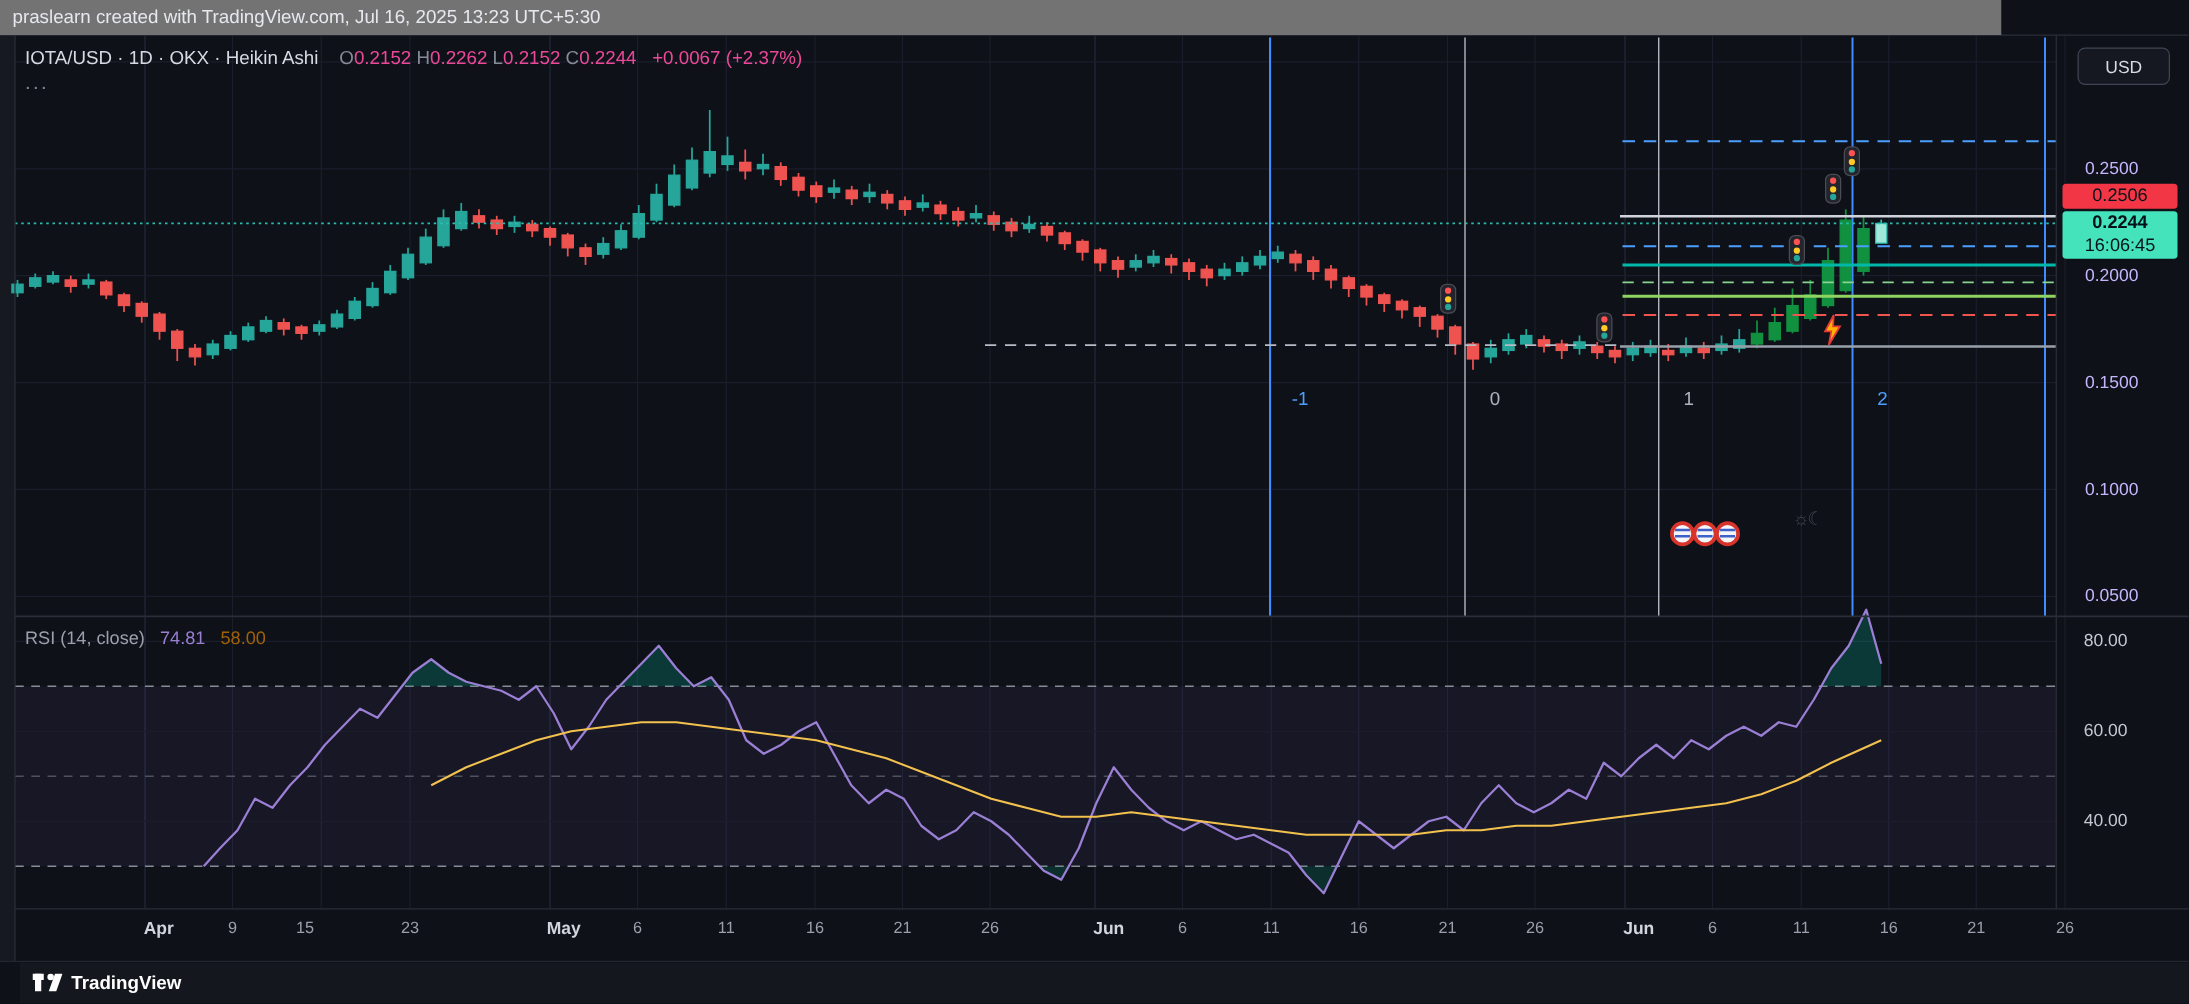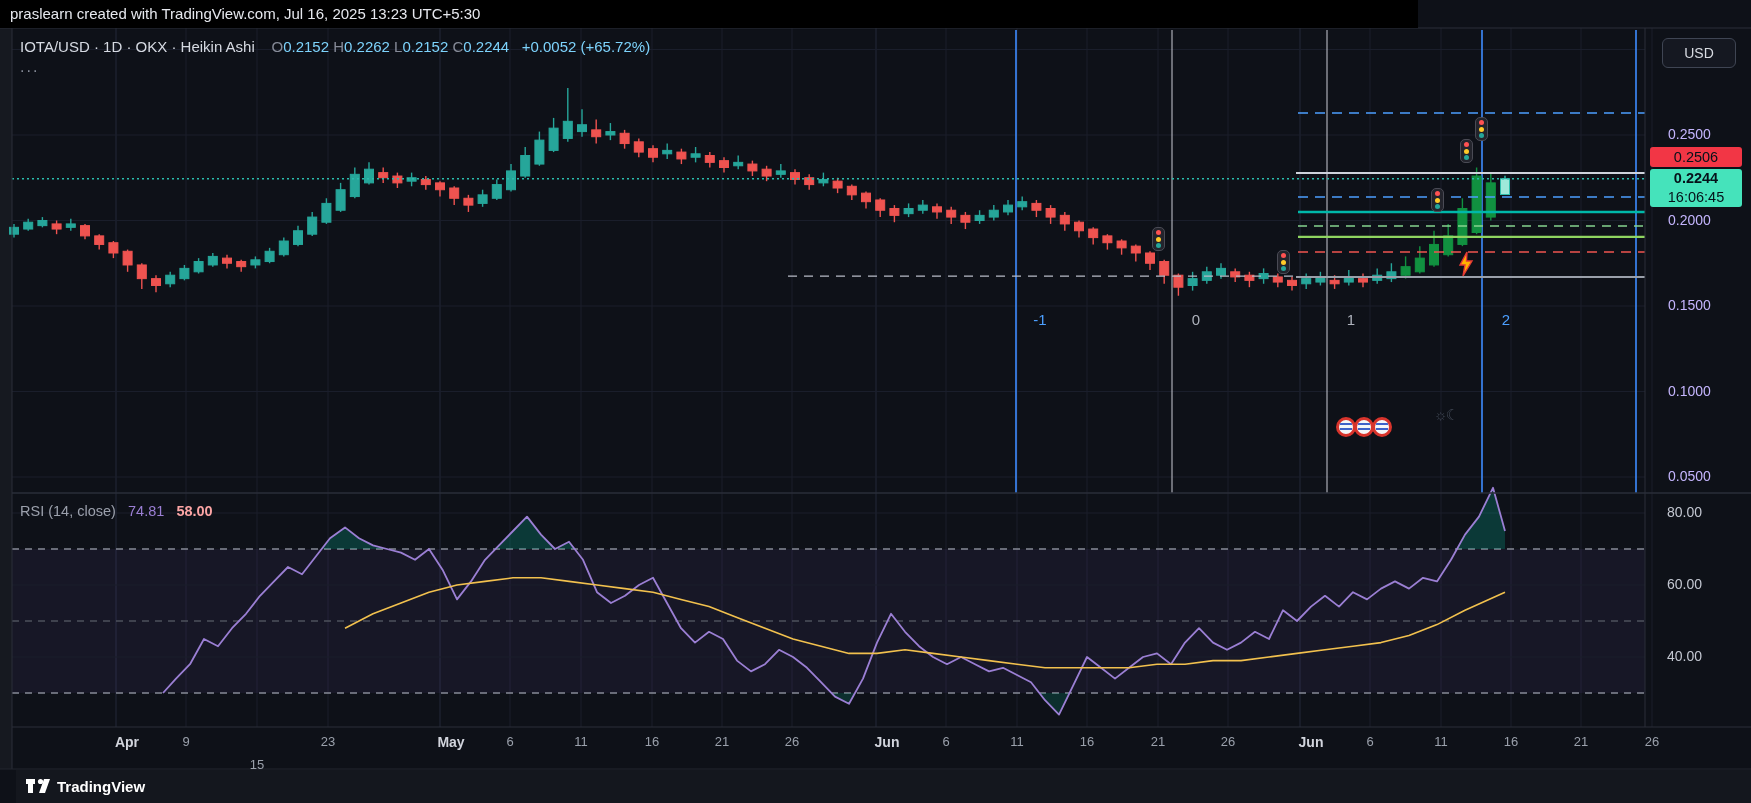--- a/index.html
+++ b/index.html
@@ -1,38 +1,38 @@
 <!DOCTYPE html>
 <html><head>
 <meta charset="utf-8">
 <style>
   html,body{margin:0;padding:0;background:#0e1118;}
   #stage{position:relative;width:1751px;height:803px;background:#0e1118;overflow:hidden;
          font-family:"Liberation Sans",sans-serif;-webkit-font-smoothing:antialiased;}
   .abs{position:absolute;}
   #plot{position:absolute;left:0;top:0;z-index:1;}
   .lbl{position:absolute;z-index:3;white-space:nowrap;}
-  #topbar{left:0;top:0;width:1418px;height:28px;background:#000000;color:#e6e8ee;
+  #topbar{left:0;top:0;width:1601px;height:28px;background:#737373;color:#e6e8ee;
           font-size:15px;line-height:28px;padding-left:10px;box-sizing:border-box;z-index:4;}
   #legend{left:20px;top:38px;font-size:15px;color:#d6dae2;z-index:3;}
   #legend .dim{color:#868b98;}
-  #legend .up{color:#7dd3fc;}
+  #legend .up{color:#ec4899;}
   #more-dots{left:20px;top:58px;font-size:16px;color:#868b98;letter-spacing:2px;z-index:3;}
   #usd-btn{left:1662px;top:38px;width:72px;height:28px;border:1px solid #3f4553;border-radius:6px;
            color:#d8dbe2;font-size:14px;text-align:center;line-height:28px;background:#151821;z-index:4;cursor:pointer;}
   .pricelbl{color:#c4b5fd;font-size:14px;left:1668px;z-index:3;}
   .badge{left:1650px;width:92px;border-radius:3px;text-align:center;font-size:14.5px;color:#06121a;z-index:4;}
   #badge-high{top:147px;height:20px;line-height:20px;background:#f23645;}
   #badge-last{top:169px;height:38px;line-height:19px;background:#45e3bb;}
   .ticklbl{font-size:13px;color:#9aa0ab;transform:translateX(-50%);top:734px;z-index:3;}
   .ticklbl.major{font-size:14px;font-weight:700;color:#d2d5dd;margin-left:11px;}
   .cyclbl{font-size:15px;transform:translateX(-50%);top:311px;z-index:3;}
   #rsi-legend{left:20px;top:503px;font-size:14.5px;color:#9ba0ac;z-index:3;}
   #rsi-legend .v1{color:#9b7fd4;}
-  #rsi-legend .v2{color:#fca5a5;font-weight:bold;}
+  #rsi-legend .v2{color:#a16207;}
   .rsilbl{color:#c3c7d1;font-size:14px;left:1667px;z-index:3;}
   .tlight{position:absolute;width:11px;height:22px;background:#23242c;border:1px solid #4a4b55;border-radius:5px;
           z-index:3;display:flex;flex-direction:column;align-items:center;justify-content:space-evenly;}
   .tlight i{width:5px;height:5px;border-radius:50%;display:block;}
   .chipcircle{position:absolute;width:20px;height:20px;border-radius:50%;background:#f4f6f8;border:3px solid #d8342c;
           box-sizing:border-box;z-index:3;overflow:hidden;}
   .chipcircle em{display:block;height:2px;background:#3e61c9;margin:3px 1px 0 1px;}
   #daynight{color:#3e4552;font-size:15px;z-index:3;letter-spacing:-2px;}
   #bottombar{left:16px;top:770px;width:1751px;height:33px;background:#14171e;z-index:4;}
   #tv-logo{position:absolute;left:10px;top:6px;display:flex;align-items:center;gap:7px;color:#ffffff;
@@ -327,21 +327,21 @@
 
   <div id="topbar" class="abs">
     <span>praslearn created with TradingView.com, Jul 16, 2025 13:23 UTC+5:30</span>
   </div>
 
   <div id="legend" class="lbl">
     <span>IOTA/USD · 1D · OKX · Heikin Ashi</span>
     <span>&nbsp;&nbsp;</span>
     <span id="ohlc-group"><span class="dim">O</span><span class="up">0.2152 </span><span class="dim">H</span><span class="up">0.2262 </span><span class="dim">L</span><span class="up">0.2152 </span><span class="dim">C</span><span class="up">0.2244 </span></span>
     <span>&nbsp;</span>
-    <span class="up">+0.0052 (+65.72%)</span>
+    <span class="up">+0.0067 (+2.37%)</span>
   </div>
   <div id="more-dots" class="lbl">...</div>
 
   <div id="usd-btn" class="abs">USD</div>
 
   <div id="badge-high" class="lbl badge">0.2506</div>
   <div id="badge-last" class="lbl badge">
     <div style="font-weight:700;">0.2244</div>
     <div>16:06:45</div>
   </div>
@@ -370,21 +370,21 @@
 <div class="lbl pricelbl" style="top: 126px;">0.2500</div>
     <div class="lbl pricelbl" style="top: 211.5px;">0.2000</div>
     <div class="lbl pricelbl" style="top: 297px;">0.1500</div>
     <div class="lbl pricelbl" style="top: 382.5px;">0.1000</div>
     <div class="lbl pricelbl" style="top: 468px;">0.0500</div>
     <div class="lbl rsilbl" style="top: 504px;">80.00</div>
     <div class="lbl rsilbl" style="top: 576px;">60.00</div>
     <div class="lbl rsilbl" style="top: 648px;">40.00</div>
     <div class="lbl ticklbl major" style="left: 116px;">Apr</div>
     <div class="lbl ticklbl" style="left: 186px;">9</div>
-    <div class="lbl ticklbl" style="left: 257px; margin-top: 23px;">15</div>
+    <div class="lbl ticklbl" style="left: 244px;">15</div>
     <div class="lbl ticklbl" style="left: 328px;">23</div>
     <div class="lbl ticklbl major" style="left: 440px;">May</div>
     <div class="lbl ticklbl" style="left: 510px;">6</div>
     <div class="lbl ticklbl" style="left: 581px;">11</div>
     <div class="lbl ticklbl" style="left: 652px;">16</div>
     <div class="lbl ticklbl" style="left: 722px;">21</div>
     <div class="lbl ticklbl" style="left: 792px;">26</div>
     <div class="lbl ticklbl major" style="left: 876px;">Jun</div>
     <div class="lbl ticklbl" style="left: 946px;">6</div>
     <div class="lbl ticklbl" style="left: 1017px;">11</div>

